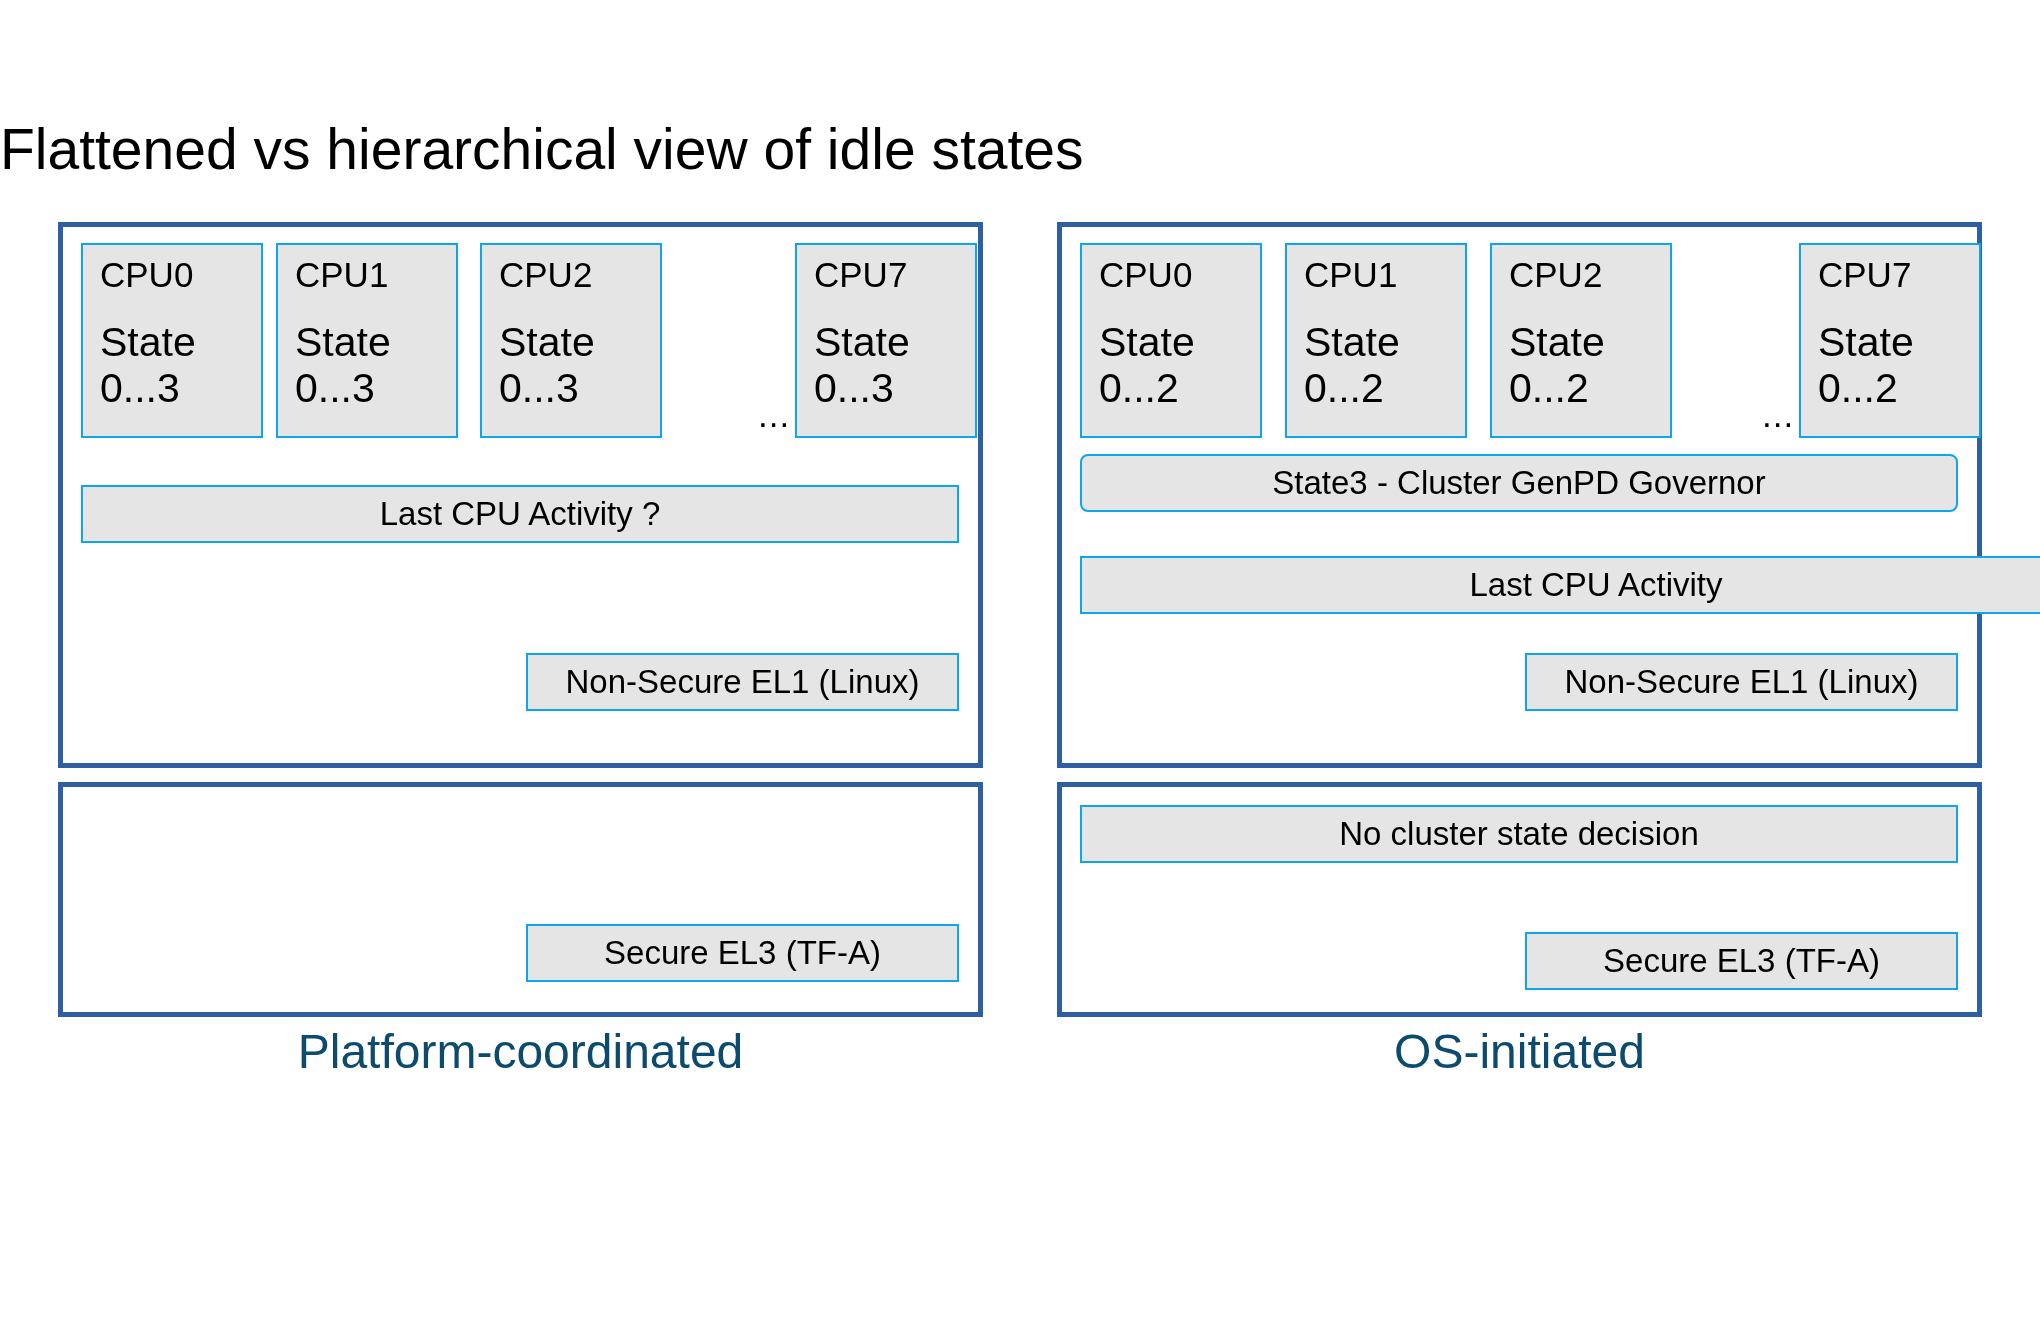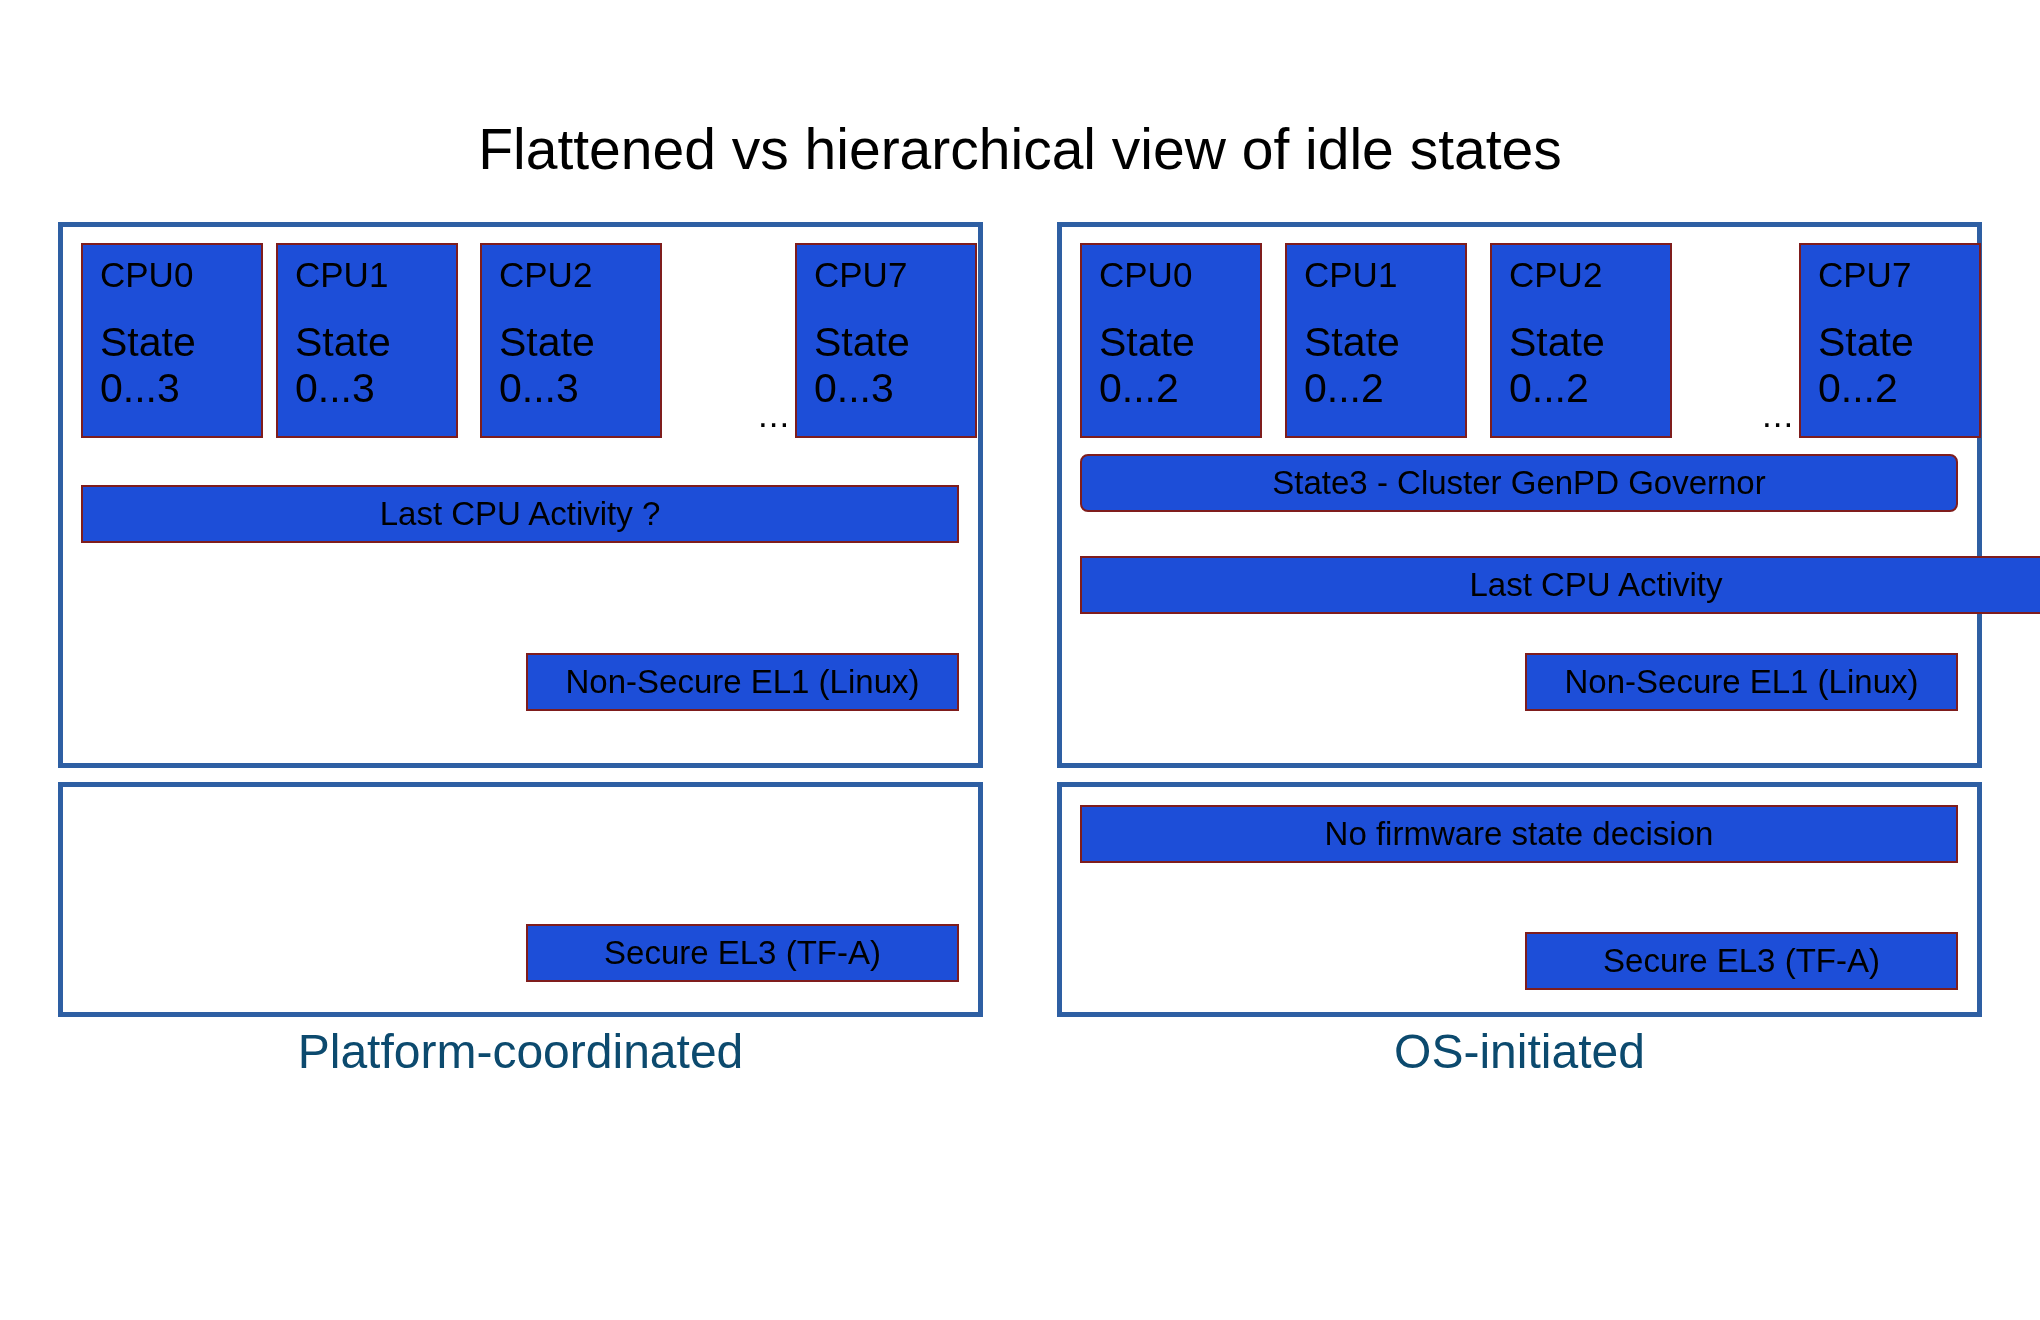--- a/index.html
+++ b/index.html
@@ -22,21 +22,21 @@
     width: 2040px;
     height: 1320px;
   }
 
   
   .title {
     position: absolute;
     left: 0;
     top: 120px;
     width: 2040px;
-    text-align: center;
+    text-align: left;
     font-size: 57px;
     line-height: 1.05;
     letter-spacing: 0px;
     color: #000;
     white-space: nowrap;
   }
 
   
   .panel {
     position: absolute;
@@ -48,22 +48,22 @@
   
   .panel-upper-left  { left: 58px;  top: 222px; width: 925px; height: 546px; }
   .panel-lower-left  { left: 58px;  top: 782px; width: 925px; height: 235px; }
   
   .panel-upper-right { left: 1057px; top: 222px; width: 925px; height: 546px; }
   .panel-lower-right { left: 1057px; top: 782px; width: 925px; height: 235px; }
 
   
   .thinbox {
     position: absolute;
-    border: 2px solid #7f1d1d;
-    background: #1d4ed8;
+    border: 2px solid #0ea5e9;
+    background: #e5e5e5;
     box-sizing: border-box;
   }
 
   
   .cpu-box {
     width: 182px;
     height: 195px;
     padding: 12px 0 0 17px;
   }
   .cpu-name {
@@ -211,20 +211,20 @@
     </div>
 
     <div class="thinbox bar" style="left:18px; top:227px; width:878px; height:58px;border-radius:8px;">State3 - Cluster GenPD Governor</div>
 
     <div class="thinbox bar" style="left:18px; top:329px; width:1032px; height:58px;">Last CPU Activity</div>
 
     <div class="thinbox tag" style="left:463px; top:426px; width:433px; height:58px;">Non-Secure EL1 (Linux)</div>
   </div>
 
   <div class="panel panel-lower-right">
-    <div class="thinbox bar" style="left:18px; top:18px; width:878px; height:58px;">No firmware state decision</div>
+    <div class="thinbox bar" style="left:18px; top:18px; width:878px; height:58px;">No cluster state decision</div>
 
     <div class="thinbox tag" style="left:463px; top:145px; width:433px; height:58px;">Secure EL3 (TF-A)</div>
   </div>
 
   <div class="caption caption-right">OS-initiated</div>
 
 </div>
 
 </body></html>

